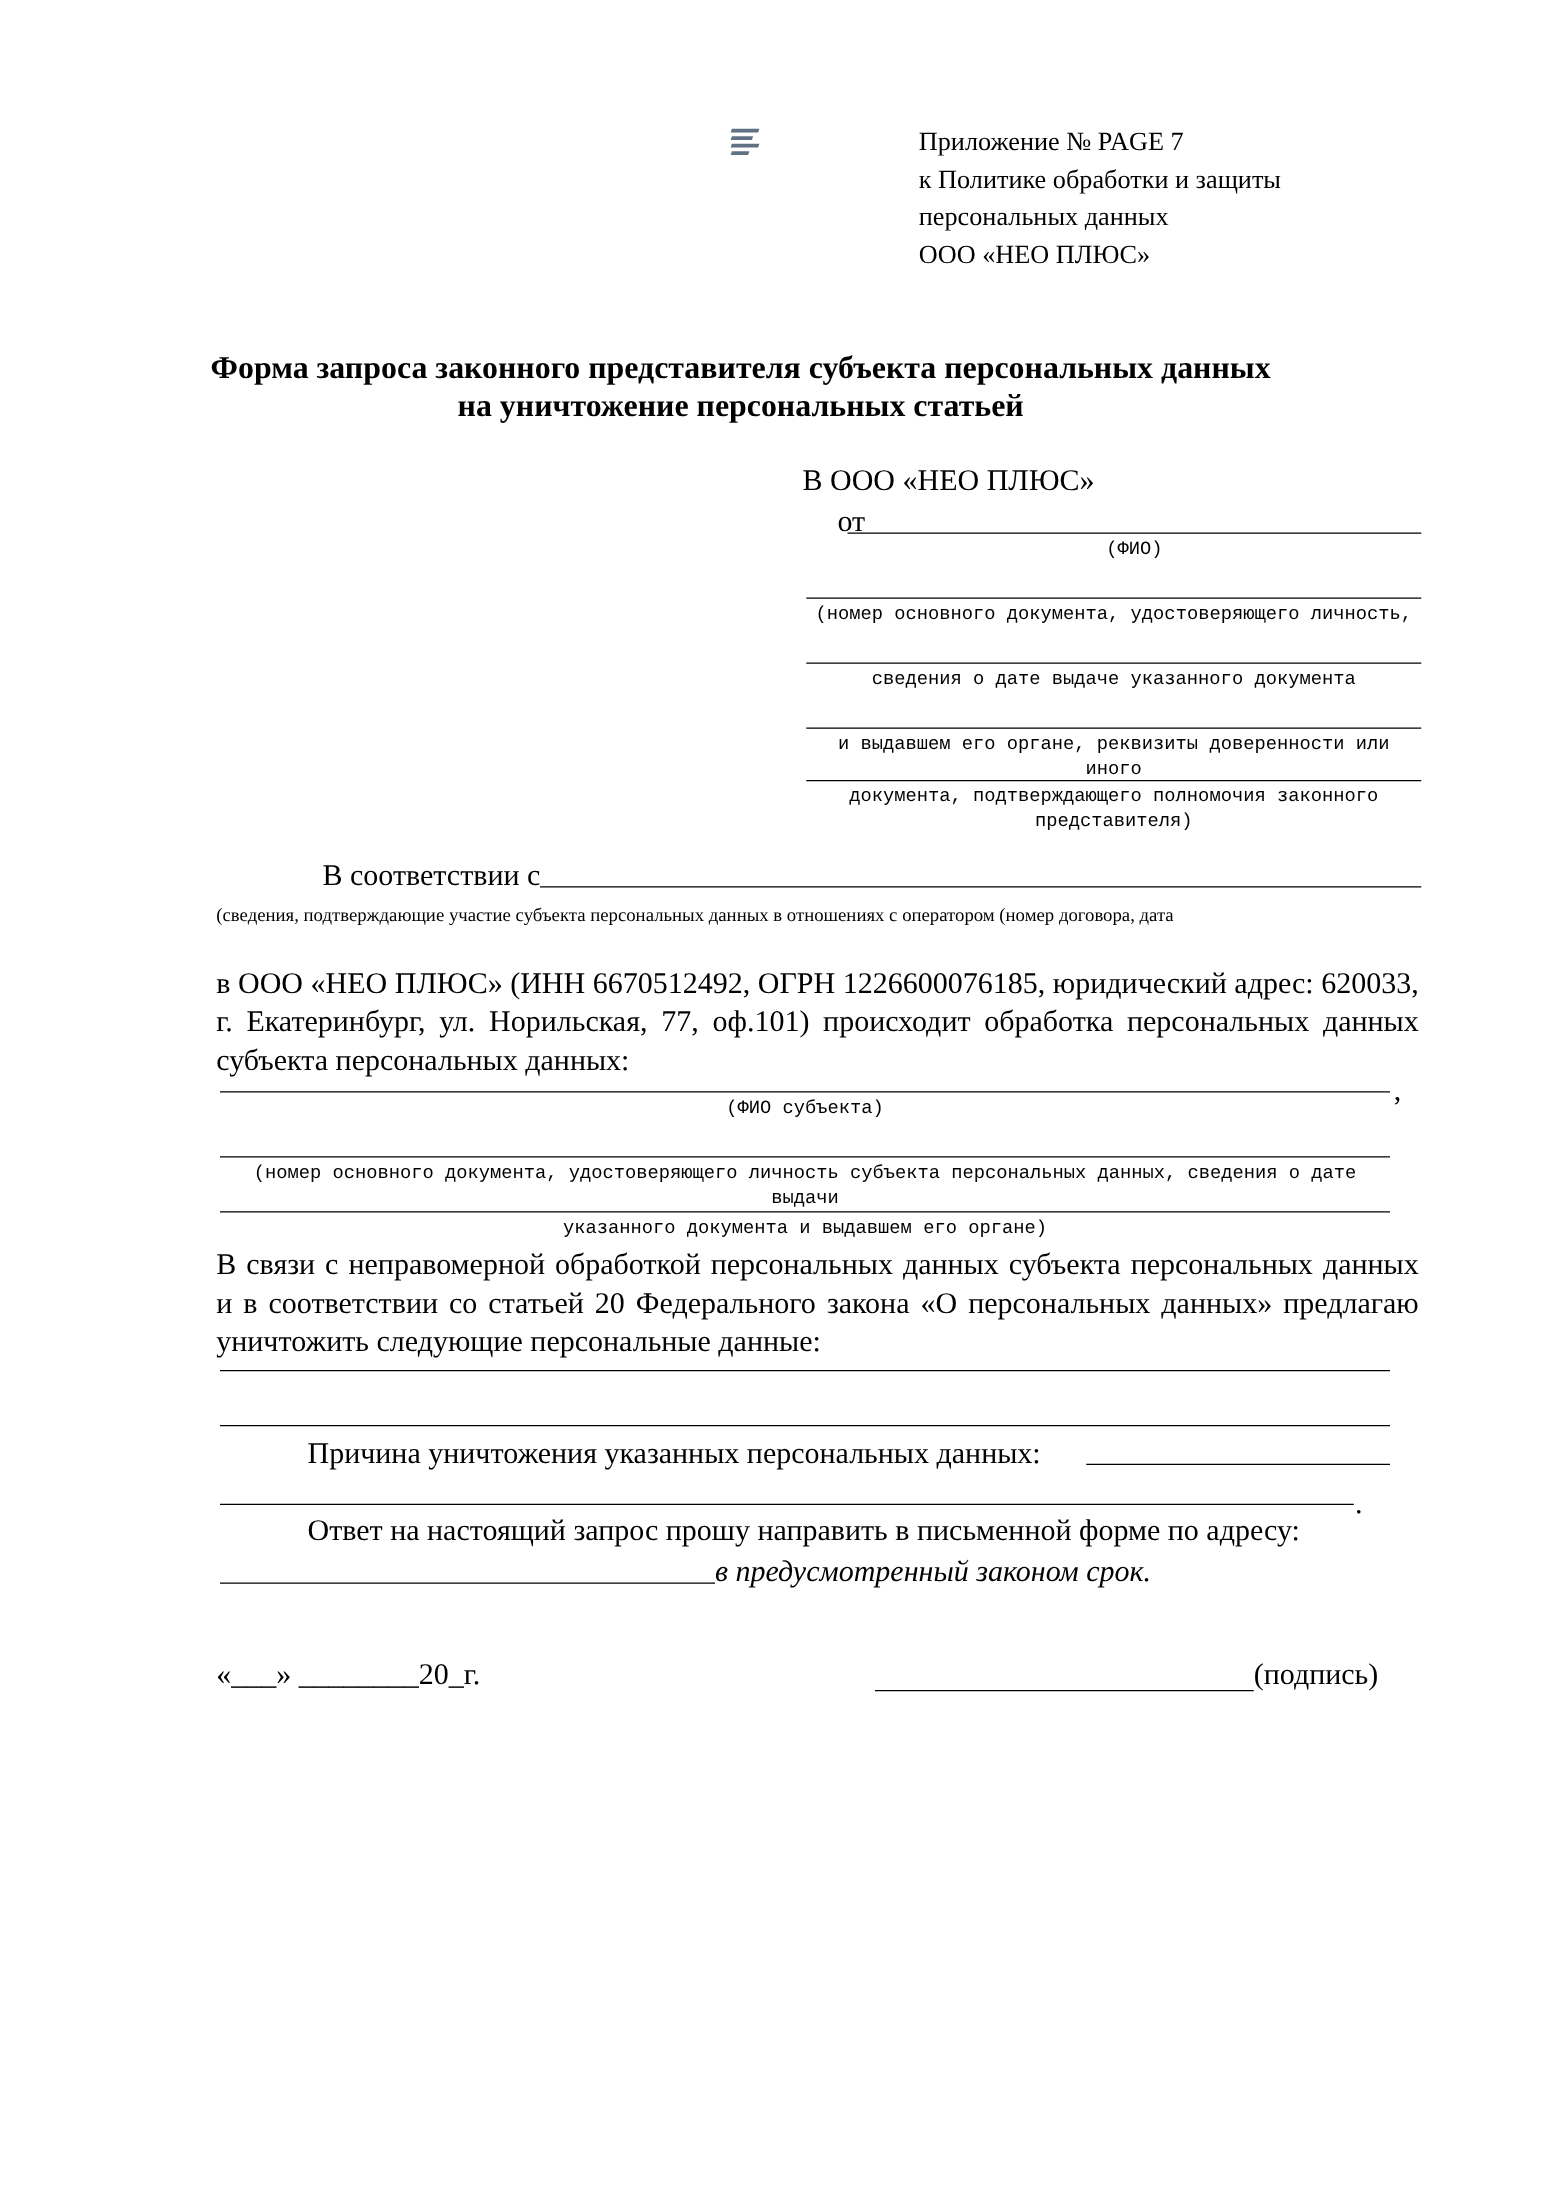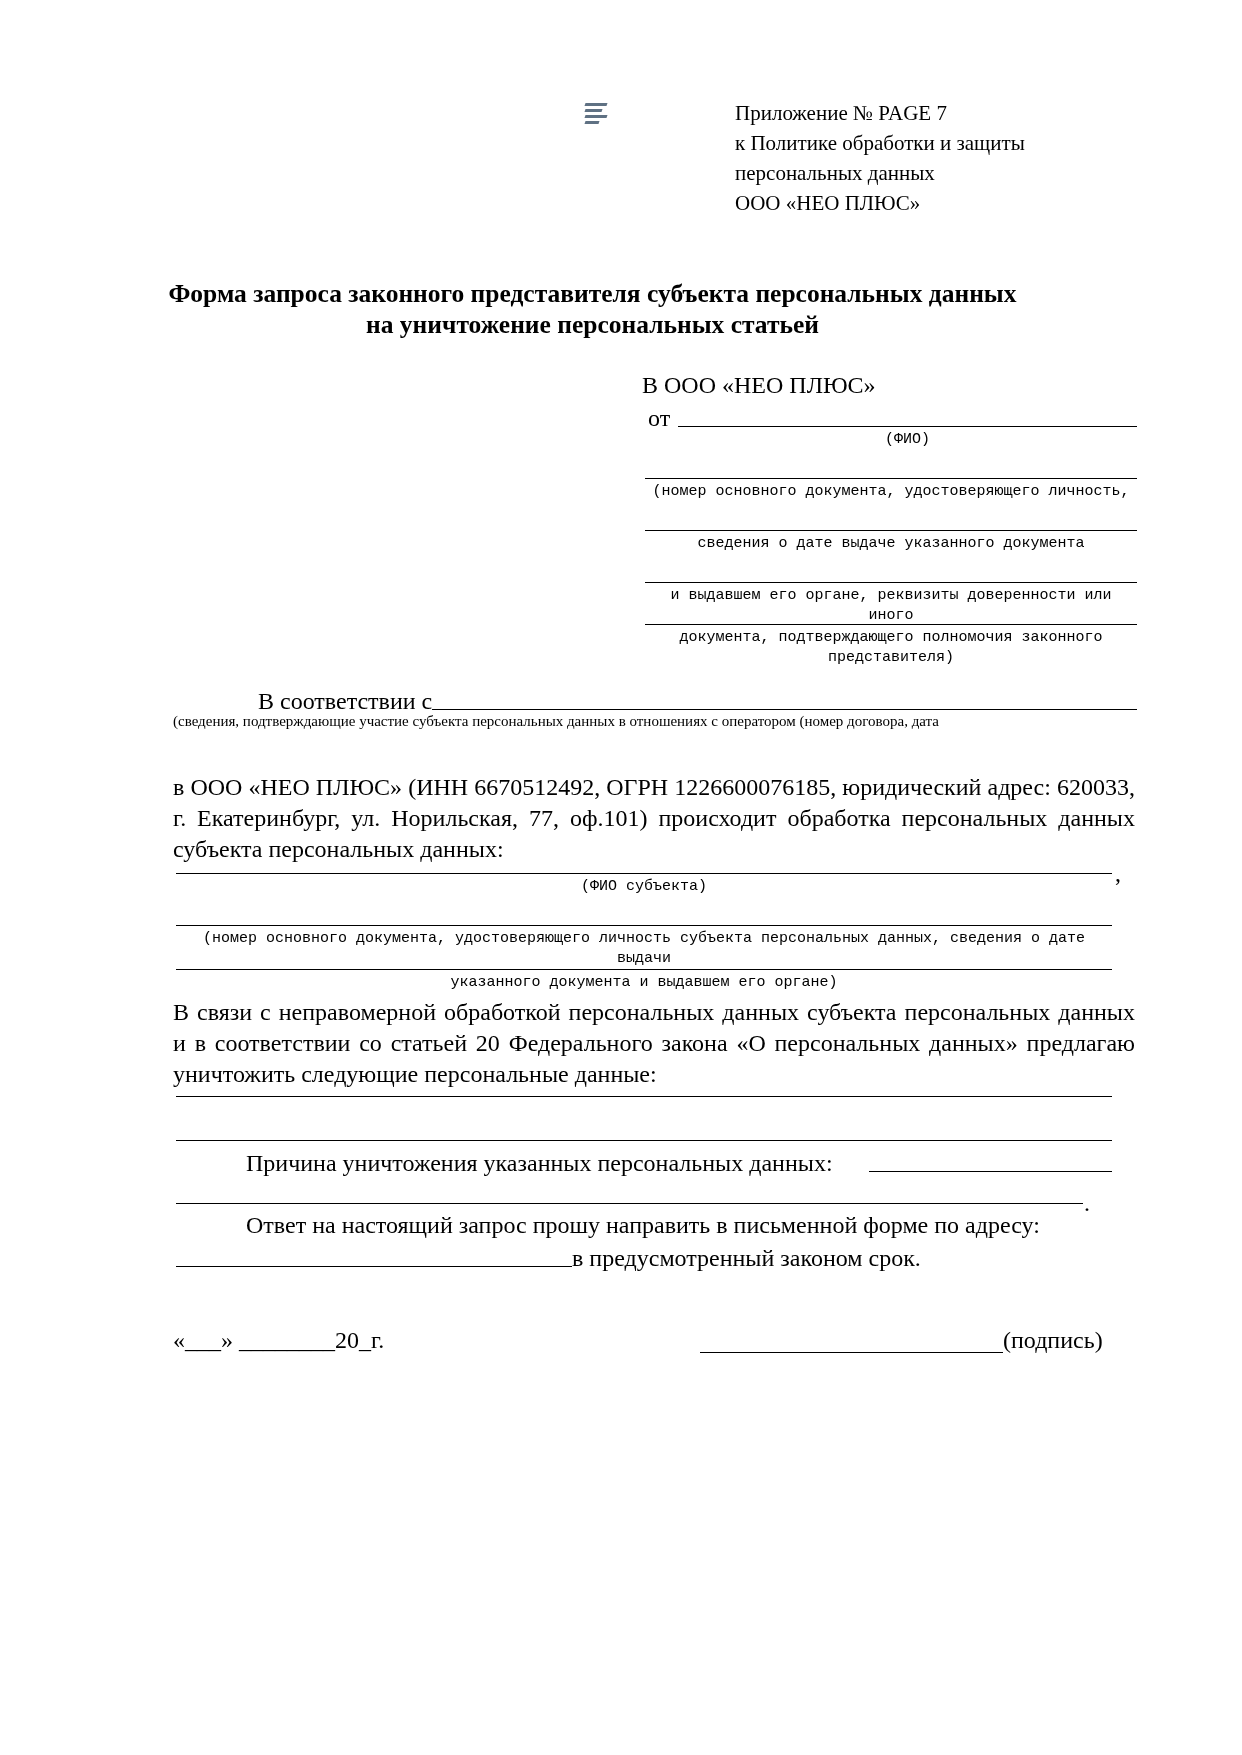--- a/index.html
+++ b/index.html
@@ -84,20 +84,21 @@
     line-height: 20px;
     font-family: Liberation Mono, monospace;
     text-align: center;
   }
   .small-l {
     position: absolute;
     font-size: 15px;
     line-height: 19px;
     font-family: "Liberation Serif", serif;
     text-align: left;
+    margin-top: 12px;
   }
   .rule {
     position: absolute;
     border-bottom: 1.6px solid #000;
     height: 0;
   }
   .just {
     position: absolute;
     font-size: 24px;
     line-height: 31px;
@@ -124,21 +125,21 @@
     <div class="header-line">персональных данных</div>
     <div class="header-line">ООО «НЕО ПЛЮС»</div>
   </div>
 
   <div class="title">
     <div>Форма запроса законного представителя субъекта персональных данных</div>
     <div>на уничтожение персональных статьей</div>
   </div>
 
   <div class="txt" style="left:642px; top:370px;">В ООО «НЕО ПЛЮС»</div>
-  <div class="txt" style="left:648px; top:403px;">от</div>
+  <div class="txt" style="left:670px; top:403px;">от</div>
 
   <div class="rule" style="left:678px; top:426px; width:459px;"></div>
   <div class="small" style="left:678px; top:430px; width:459px;">(ФИО)</div>
 
   <div class="rule" style="left:645px; top:478px; width:492px;"></div>
   <div class="small" style="left:645px; top:482px; width:492px;">(номер основного документа, удостоверяющего личность,</div>
 
   <div class="rule" style="left:645px; top:530px; width:492px;"></div>
   <div class="small" style="left:645px; top:534px; width:492px;">сведения о дате выдаче указанного документа</div>
 
@@ -170,19 +171,19 @@
   <div class="rule" style="left:176px; top:1096px; width:936px;"></div>
   <div class="rule" style="left:176px; top:1140px; width:936px;"></div>
 
   <div class="txt" style="left:246px; top:1148px;">Причина уничтожения указанных персональных данных:</div>
   <div class="rule" style="left:869px; top:1171px; width:243px;"></div>
   <div class="rule" style="left:176px; top:1203px; width:907px;"></div>
   <div class="txt" style="left:1084px; top:1188px;">.</div>
 
   <div class="txt" style="left:246px; top:1210px;">Ответ на настоящий запрос прошу направить в письменной форме по адресу:</div>
   <div class="rule" style="left:176px; top:1266px; width:396px;"></div>
-  <div class="txt" style="left:572px; top:1243px;">в предусмотренный законом срок.</div>
+  <div class="txt" style="left:572px; top:1243px;font-style:italic;">в предусмотренный законом срок.</div>
 
   <div class="txt" style="left:173px; top:1325px;">«___» ________20_г.</div>
   <div class="rule" style="left:700px; top:1352px; width:303px;"></div>
   <div class="txt" style="left:1003px; top:1325px;">(подпись)</div>
 
 </div>
 
 </body></html>

